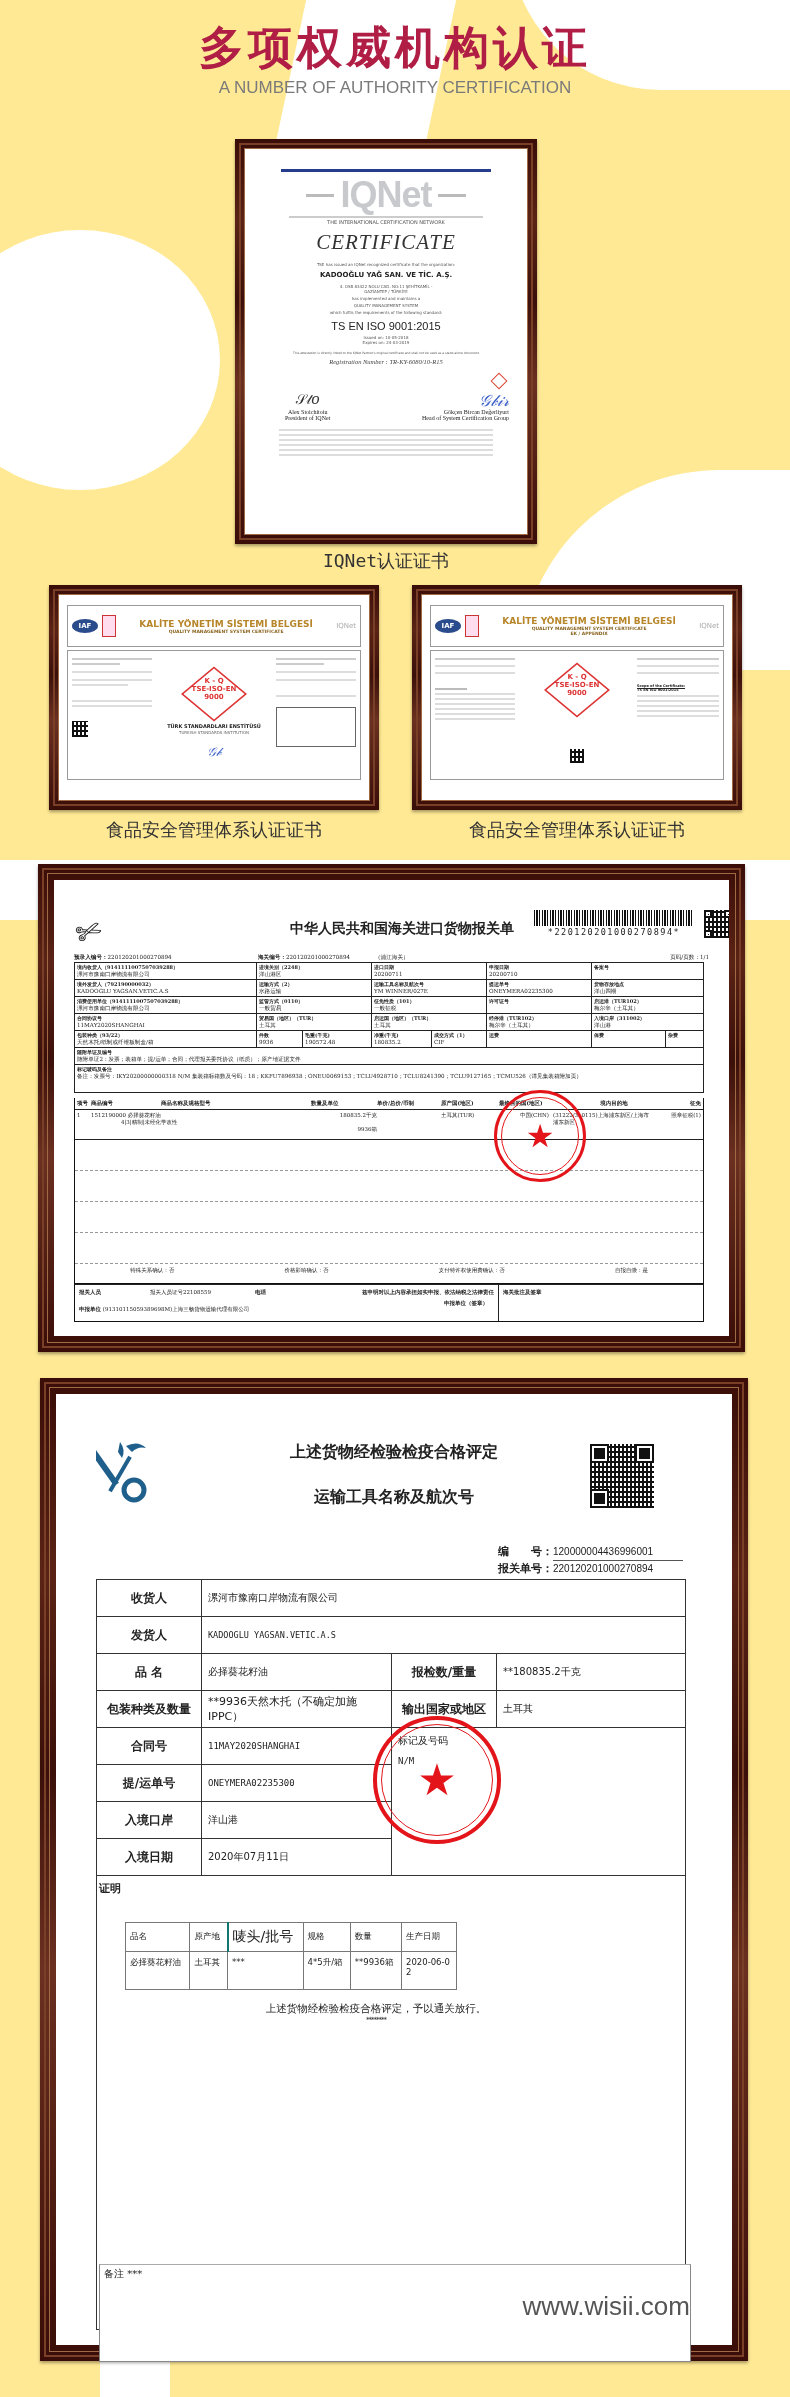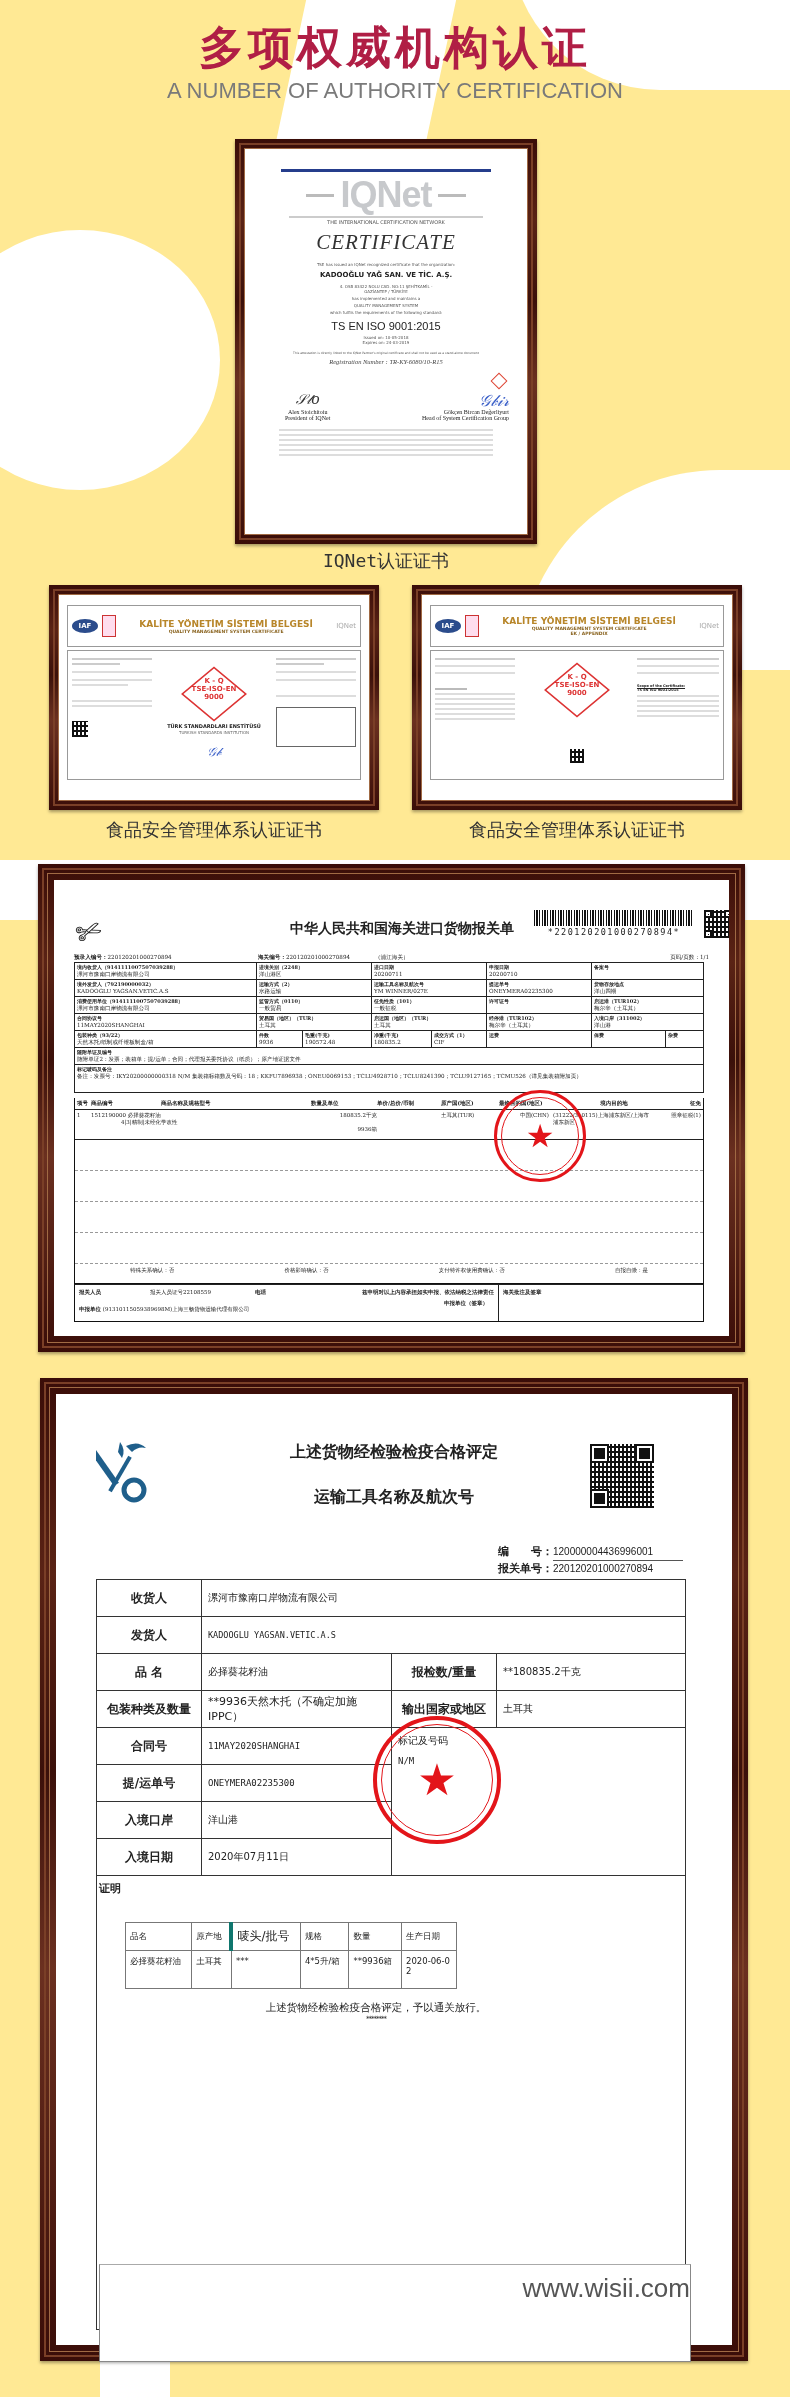--- a/index.html
+++ b/index.html
@@ -6,21 +6,21 @@
 body{width:790px;height:2397px;position:relative;overflow:hidden;background:#ffe994;font-family:"DejaVu Sans","Liberation Sans",sans-serif;color:#222}
 .bg{position:absolute;inset:0;z-index:0;overflow:hidden}
 .blob{position:absolute;background:#fff}
 .z{position:relative;z-index:1}
 .abs{position:absolute}
 .frame{position:absolute;background:linear-gradient(#3a0d08,#5a2315 20%,#3b100a 40%,#6b3020 60%,#3a0d08);padding:10px;box-shadow:0 2px 3px rgba(0,0,0,.35)}
 .frame::before{content:"";position:absolute;inset:4px;border:2px solid #7a3f27;pointer-events:none}
 .frame::after{content:"";position:absolute;inset:9px;border:1px solid #a06a44;pointer-events:none}
 .paper{background:#fff;width:100%;height:100%;position:relative;overflow:hidden}
 .title-cn{position:absolute;left:0;width:790px;top:18px;text-align:center;font-size:45px;font-weight:bold;color:#b01e45;letter-spacing:4px;font-family:"DejaVu Sans",sans-serif}
-.title-en{position:absolute;left:0;width:790px;top:78px;text-align:center;font-size:22px;color:#7a7a7a;font-family:"Liberation Sans",sans-serif;letter-spacing:0}
+.title-en{position:absolute;left:0;width:790px;top:78px;text-align:center;font-size:17px;color:#7a7a7a;font-family:"Liberation Sans",sans-serif;letter-spacing:0}
 .caption{position:absolute;text-align:center;font-size:18px;color:#333;font-family:"DejaVu Sans",sans-serif}
 .tiny{font-size:4px;color:#555;line-height:5px;text-align:center}
 .ser{font-family:"Liberation Serif","DejaVu Serif",serif}
 table{border-collapse:collapse}
 .cus td{border:1px solid #222;font-size:5.6px;padding:1px 2px;vertical-align:top;line-height:7px}
 .cus td b{display:block;font-size:5px}
 .ins td{border:1px solid #333;font-size:10px;padding:0 6px;height:37px;vertical-align:middle}
 .ins td.lbl{font-weight:bold;font-size:12px;text-align:center;width:105px}
 .goods td{font-size:8.5px;padding:3px 4px;border-left:1px solid #777;vertical-align:top}
 .qr{background:
@@ -67,21 +67,21 @@
     <div class="tiny" style="margin-top:2px">has implemented and maintains a</div>
     <div class="tiny" style="margin-top:2px">QUALITY MANAGEMENT SYSTEM</div>
     <div class="tiny" style="margin-top:2px">which fulfils the requirements of the following standard:</div>
     <div style="text-align:center;font-size:11px;margin-top:5px;font-family:'Liberation Sans',sans-serif">TS EN ISO 9001:2015</div>
     <div class="tiny" style="margin-top:3px">Issued on: 10-05-2018</div>
     <div class="tiny">Expires on: 24-03-2019</div>
     <div class="tiny" style="font-size:3px;line-height:4px;margin:6px 30px 0">This attestation is directly linked to the IQNet Partner's original certificate and shall not be used as a stand-alone document</div>
     <div class="ser" style="text-align:center;font-size:6.5px;font-style:italic;color:#444;margin-top:3px">Registration Number : TR-KY-6080/10-R15</div>
     <div style="display:flex;justify-content:space-between;margin:26px 8px 0 30px;position:relative">
       <div style="text-align:center">
-        <div style="font-family:'DejaVu Serif',serif;font-style:italic;font-size:14px;color:#333;height:18px">𝒮𝓉𝑜</div>
+        <div style="font-family:'DejaVu Serif',serif;font-size:14px;color:#333;height:18px">𝒮𝓉𝑜</div>
         <div class="ser" style="font-size:6px">Alex Stoichitoiu</div>
         <div class="ser" style="font-size:6px">President of IQNet</div>
       </div>
       <div style="text-align:right;position:relative">
         <div style="font-family:'DejaVu Serif',serif;font-style:italic;font-size:16px;color:#3a5fc8;height:18px">𝒢𝒷𝒾𝓇</div>
         <div class="ser" style="font-size:6px">Gökçen Bircan Değerliyurt</div>
         <div class="ser" style="font-size:6px">Head of System Certification Group</div>
         <div style="position:absolute;right:4px;top:-16px;width:12px;height:12px;border:1px solid #d43;transform:rotate(45deg)"></div>
       </div>
     </div>
@@ -395,21 +395,21 @@
     </tbody>
       </table>
 
     <div style="position:absolute;left:40px;top:481px;width:590px;height:455px;border:1px solid #333;border-top:none">
       <div style="font-size:11px;font-weight:bold;padding:6px 2px">证明</div>
       <table style="margin:20px 0 0 28px;width:332px;border-top:1px solid #777;border-bottom:1px solid #777;border-right:1px solid #777">
         <tbody>
             <tr style="border-bottom:1px solid #777">
           <td class="gh" style="font-size:8.5px;padding:5px 4px;border-left:1px solid #777">品名</td>
           <td style="font-size:8.5px;padding:5px 4px;border-left:1px solid #777">原产地</td>
-          <td style="font-size:12px;padding:5px 4px;border-left:4px solid #0f766e">唛头/批号</td>
+          <td style="font-size:14px;padding:5px 4px;border-left:2px solid #0f766e">唛头/批号</td>
           <td style="font-size:8.5px;padding:5px 4px;border-left:1px solid #777">规格</td>
           <td style="font-size:8.5px;padding:5px 4px;border-left:1px solid #777">数量</td>
           <td style="font-size:8.5px;padding:5px 4px;border-left:1px solid #777;width:55px">生产日期</td>
         </tr>
         <tr class="goods" style="height:38px">
           <td style="font-size:8.5px;padding:5px 4px;border-left:1px solid #777;vertical-align:top">必择葵花籽油</td>
           <td style="font-size:8.5px;padding:5px 4px;border-left:1px solid #777;vertical-align:top">土耳其</td>
           <td style="font-size:8.5px;padding:5px 4px;border-left:1px solid #777;vertical-align:top">***</td>
           <td style="font-size:8.5px;padding:5px 4px;border-left:1px solid #777;vertical-align:top">4*5升/箱</td>
           <td style="font-size:8.5px;padding:5px 4px;border-left:1px solid #777;vertical-align:top">**9936箱</td>
@@ -423,14 +423,15 @@
 
     <div style="position:absolute;left:40px;top:936px;width:590px;height:0"></div>
 
     <div class="stamp" style="left:317px;top:322px;width:128px;height:128px;border-width:4px">
       <span class="star" style="font-size:44px">★</span>
     </div>
   </div>
 </div>
 
 <div class="z abs" style="left:99px;top:2264px;width:592px;height:98px;border:1px solid #888;border-top:1px solid #aaa;background:#fff">
+  <div style="font-size:10px;padding:2px 4px;font-family:'DejaVu Serif',serif"><span>备注</span>&nbsp;<span>***</span></div>
   <div style="text-align:right;font-size:26px;color:#555;font-family:'Liberation Sans',sans-serif;margin-top:8px">www.wisii.com</div>
 </div>
 
 </body></html>

